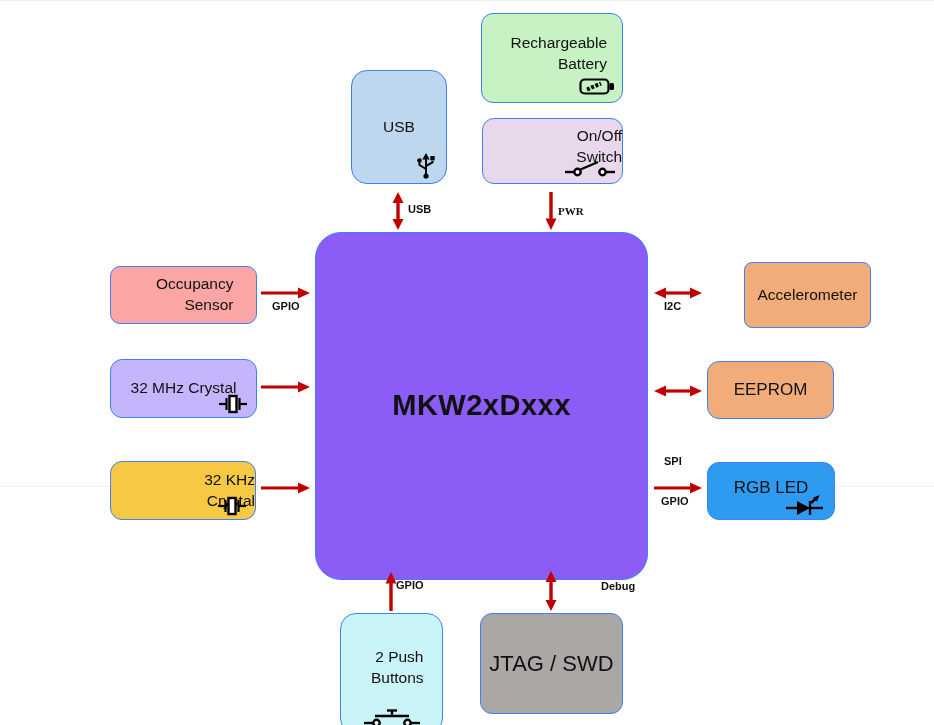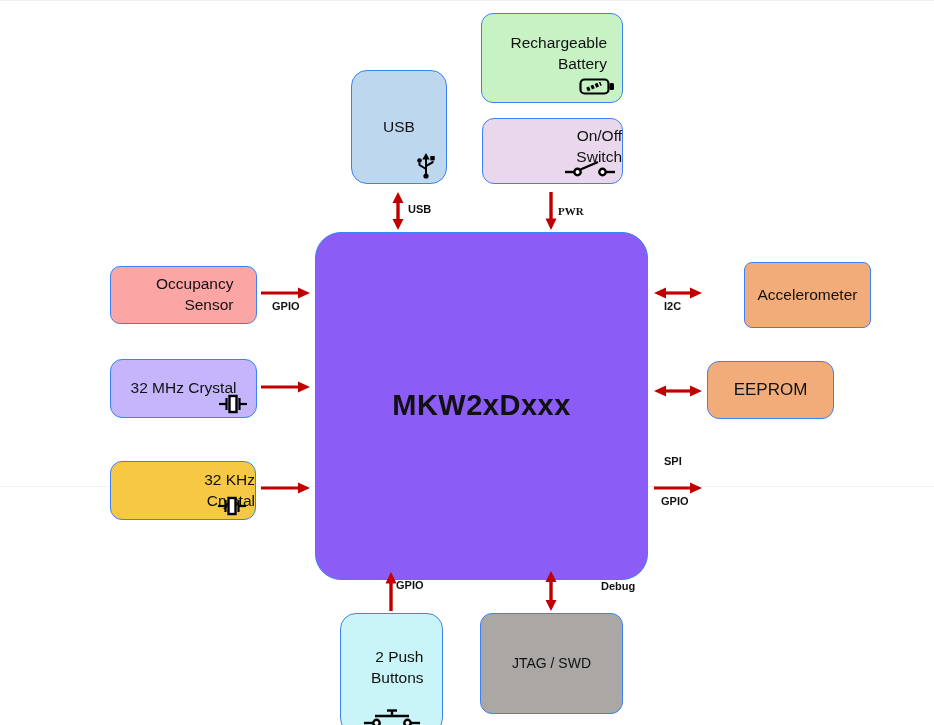--- a/index.html
+++ b/index.html
@@ -27,21 +27,21 @@
   .b-occupancy{left:110px;top:266px;width:147px;height:58px;border-radius:10px;background:#fca5a5;}
   .b-occupancy .lbl{max-width:100px;}
   .b-mhz{left:110px;top:359px;width:147px;height:59px;border-radius:12px;background:#c4b5fd;}
   .b-khz{left:110px;top:461px;width:146px;height:59px;border-radius:12px;background:#F6C844;padding-left:44px;}
   .b-accel{left:744px;top:262px;width:127px;height:66px;border-radius:8px;background:#F2AC79;}
   .b-eeprom{left:707px;top:361px;width:127px;height:58px;border-radius:12px;background:#F2AC79;font-size:17px;}
   .b-led{left:707px;top:462px;width:128px;height:58px;border-radius:12px;background:#2F9BF0;font-size:17px;}
   .b-led .lbl{margin-top:-6px;}
   .b-buttons{left:340px;top:613px;width:103px;height:121px;border-radius:16px;background:#C9F4F8;}
   .b-buttons .lbl{max-width:64px;margin-top:-12px;}
-  .b-jtag{left:480px;top:613px;width:143px;height:101px;border-radius:12px;background:#ABA7A4;font-size:14px;}
+  .b-jtag{left:480px;top:613px;width:143px;height:101px;border-radius:12px;background:#ABA7A4;font-size:22px;}
   
   .arrow{position:absolute;}
   
   .bus{position:absolute;font-size:11px;font-weight:bold;color:#111;white-space:nowrap;}
   .bus-usb{left:408px;top:203px;}
   .bus-pwr{left:558px;top:205px;font-family:Liberation Serif, serif;}
   .bus-gpio-occ{left:272px;top:300px;}
   .bus-i2c{left:664px;top:300px;}
   .bus-spi{left:664px;top:420px;margin-top:35px;}
   .bus-gpio-led{left:661px;top:495px;}
@@ -137,20 +137,35 @@
   </div>
 
   <div class="block b-accel">
     <span class="lbl">Accelerometer</span>
   </div>
 
   <div class="block b-eeprom">
     <span class="lbl">EEPROM</span>
   </div>
 
+  <div class="block b-led">
+    <span class="lbl">RGB LED</span>
+    <span class="icon" style="right:8px;bottom:3px;">
+      <svg width="40" height="22" viewBox="0 0 40 22">
+        <g stroke="#000" stroke-width="2.4" fill="none">
+          <line x1="0" y1="14" x2="11" y2="14"></line>
+          <line x1="24" y1="7" x2="24" y2="21"></line>
+          <line x1="24" y1="14" x2="37" y2="14"></line>
+          <line x1="25" y1="9" x2="31" y2="3.5"></line>
+        </g>
+        <polygon points="11,7 11,21 24,14" fill="#000"></polygon>
+        <polygon points="33.5,1 31,7.5 27,3.8" fill="#000"></polygon>
+      </svg>
+    </span>
+  </div>
 
   <div class="block b-buttons">
     <span class="lbl">2 Push Buttons</span>
     <span class="icon" style="left:50%;transform:translateX(-50%);bottom:4px;">
       <svg width="56" height="21" viewBox="0 0 56 21">
         <g stroke="#000" stroke-width="2.4" fill="none">
           <line x1="0" y1="15" x2="9" y2="15"></line>
           <line x1="47" y1="15" x2="56" y2="15"></line>
           <line x1="11" y1="8" x2="45" y2="8"></line>
           <line x1="28" y1="8" x2="28" y2="2.5"></line>

